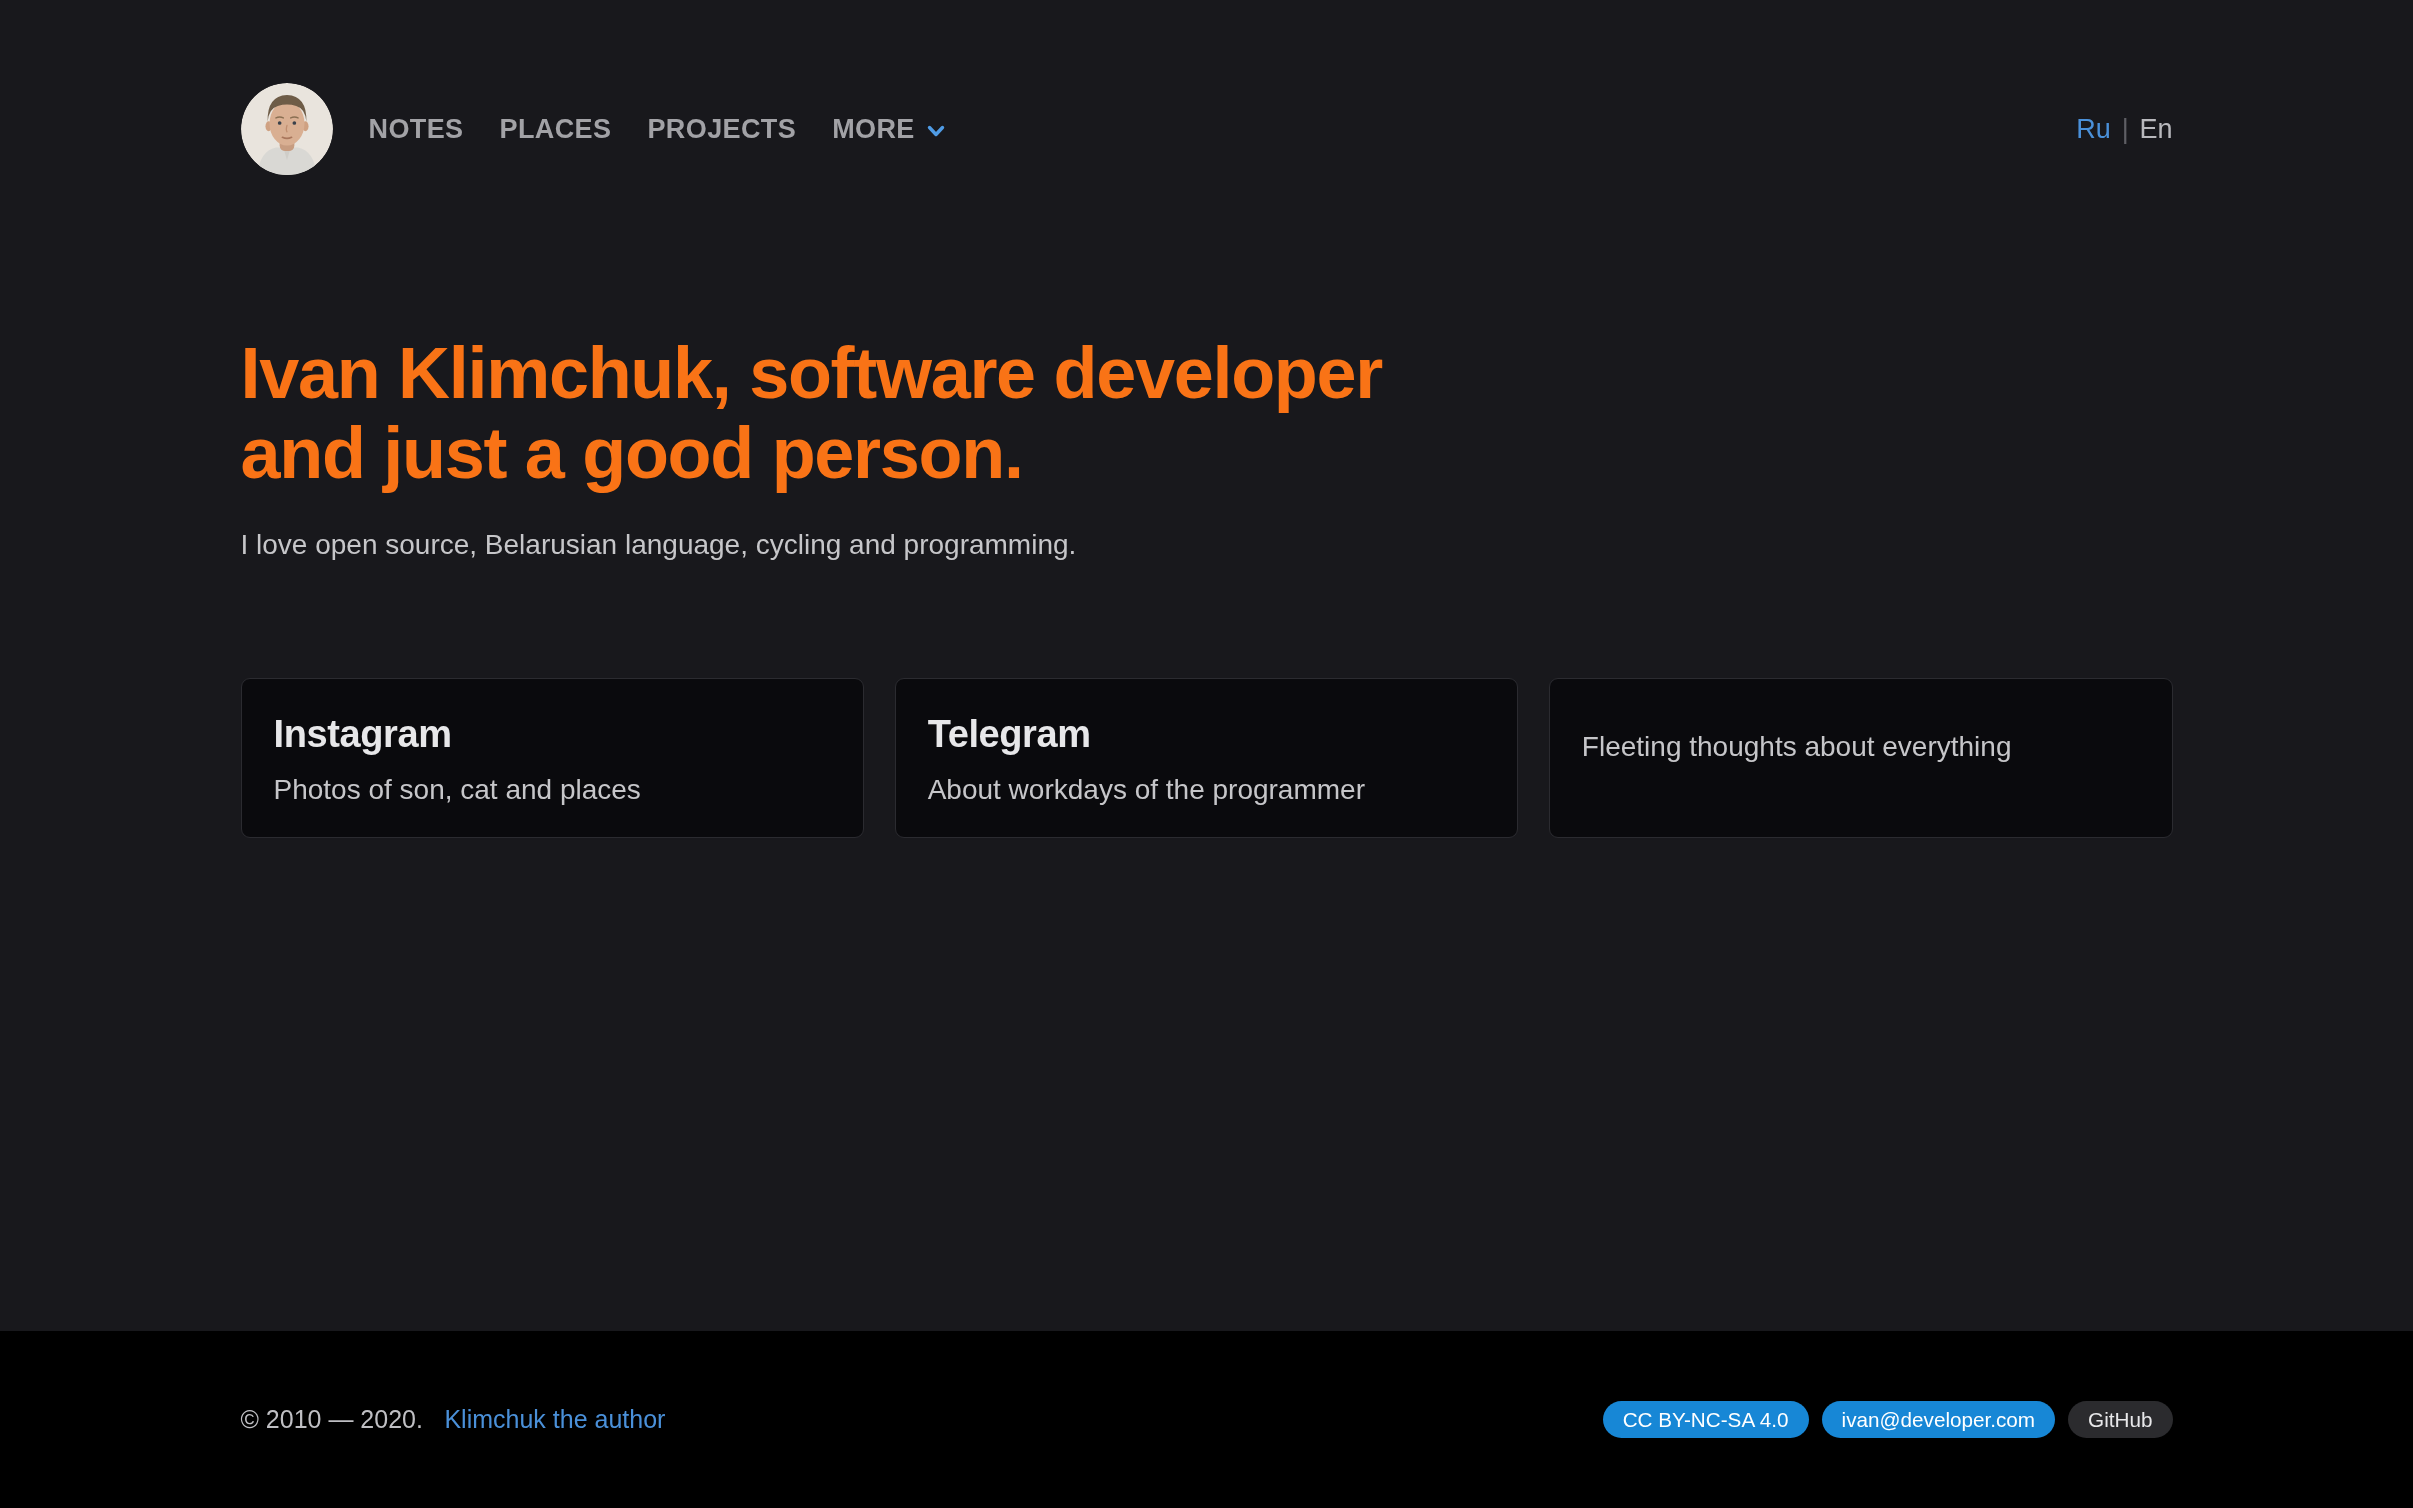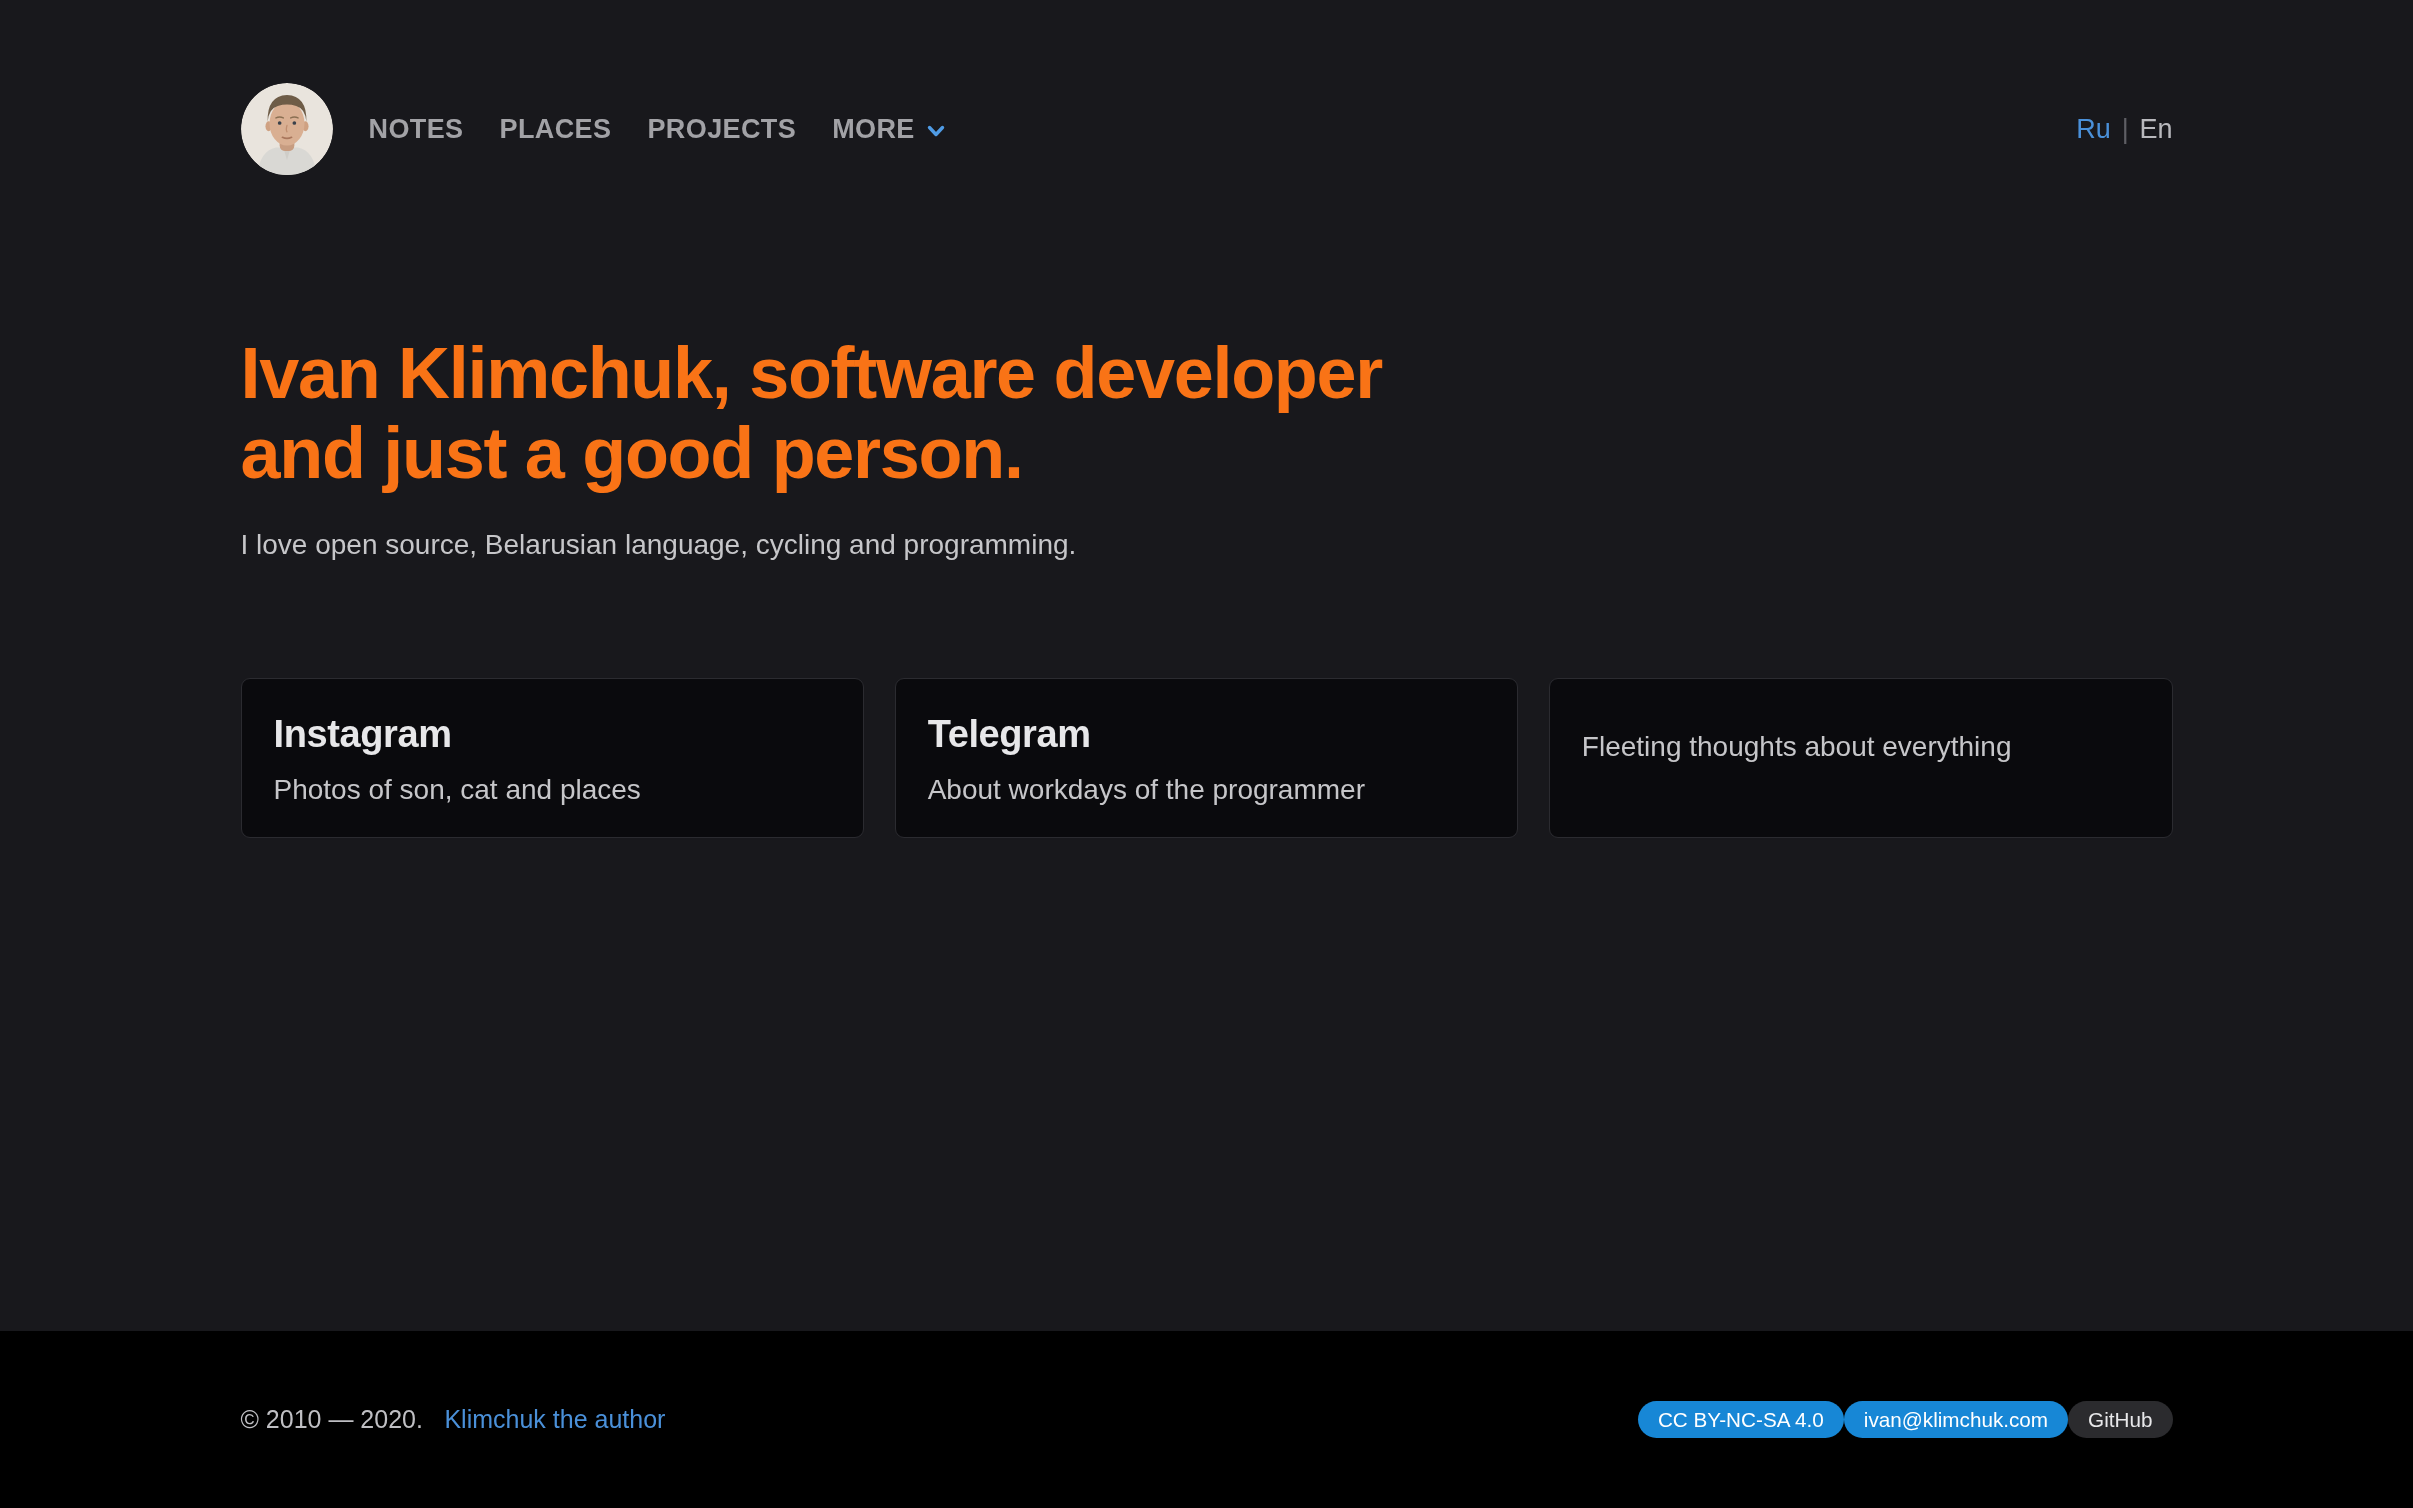--- a/index.html
+++ b/index.html
@@ -128,21 +128,21 @@
     margin-left: 21.5px;
     color: #4a90d9;
     font-size: 25px;
     text-decoration: none;
     cursor: pointer;
   }
   .badges {
     margin-left: auto;
     display: flex;
     align-items: center;
-    gap: 0;
+    gap: 13px;
   }
   .badge {
     display: inline-flex;
     align-items: center;
     height: 37px;
     padding: 0 20px;
     border-radius: 897px;
     font-size: 20.7px;
     text-decoration: none;
     cursor: pointer;
@@ -233,18 +233,18 @@
     </section>
   </div>
 </main>
 
 <footer>
   <div class="container footer-row">
     <span class="copyright">© 2010 — 2020.</span>
     <a class="support-link">Klimchuk the author</a>
     <div class="badges">
       <a class="badge badge-blue">CC BY-NC-SA 4.0</a>
-      <a class="badge badge-blue">ivan@klimchuk.com</a>
+      <a class="badge badge-blue">ivan@developer.com</a>
       <a class="badge badge-gray">GitHub</a>
     </div>
   </div>
 </footer>
 
 
 </body></html>

